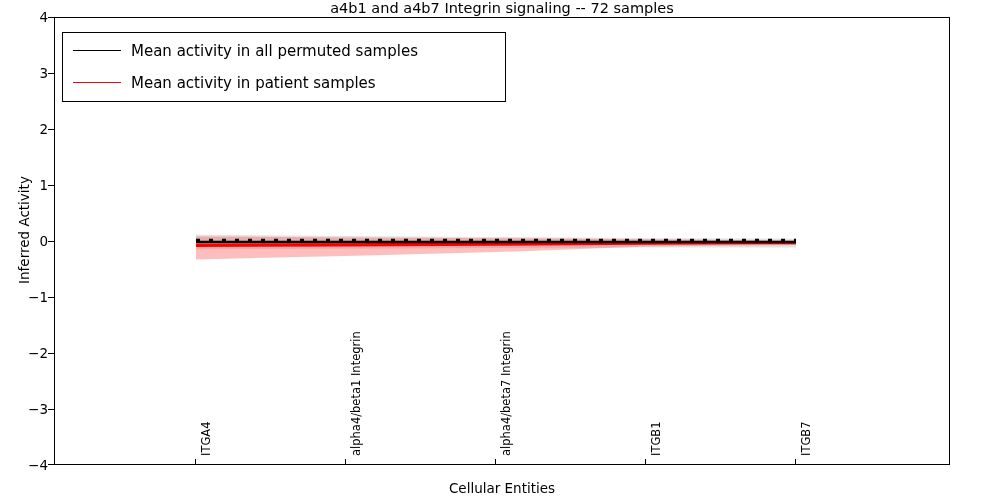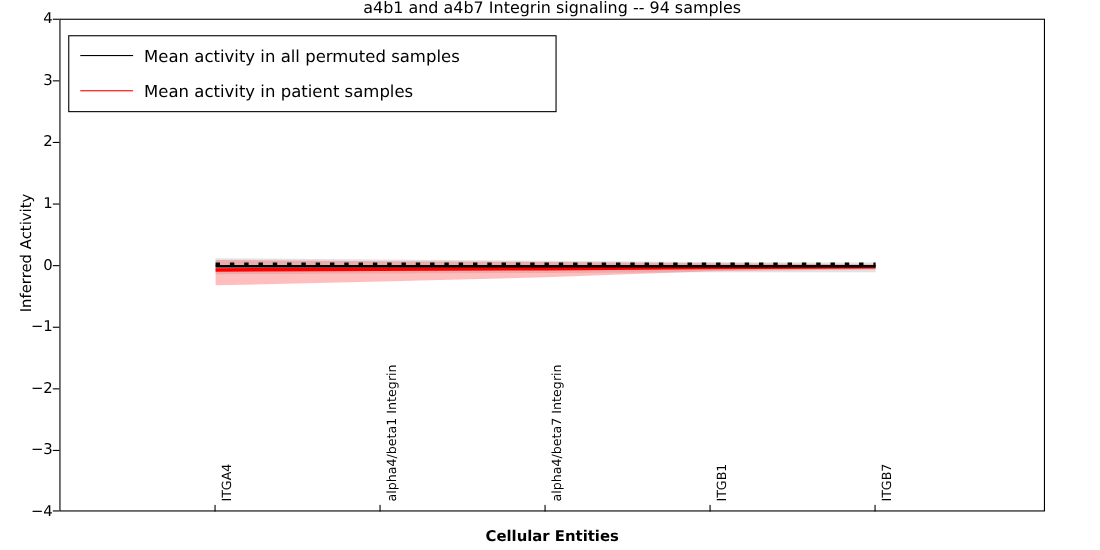--- a/index.html
+++ b/index.html
@@ -83,21 +83,20 @@
   }
   
   #x-axis-label {
     position: absolute;
     left: 54px;
     top: 480px;
     width: 896px;
     text-align: center;
     font-size: 13.5px;
     color: #000000;
-    font-weight: bold;
   }
   .xtick-mark {
     position: absolute;
     top: 459px;
     width: 1.3px;
     height: 6px;
     background: #000000;
   }
   .xtick-label {
     position: absolute;
@@ -142,21 +141,21 @@
     color: #000000;
     line-height: 20px;
     white-space: nowrap;
   }
 </style>
 </head>
 <body>
 
 <div id="figure">
 
-  <div id="chart-title">a4b1 and a4b7 Integrin signaling -- 94 samples</div>
+  <div id="chart-title">a4b1 and a4b7 Integrin signaling -- 72 samples</div>
 
   <div id="y-ticks-layer">
     <div class="ytick-label" style="top:10px;">4</div>
     <div class="ytick-label" style="top:66px;">3</div>
     <div class="ytick-label" style="top:122px;">2</div>
     <div class="ytick-label" style="top:178px;">1</div>
     <div class="ytick-label" style="top:234px;">0</div>
     <div class="ytick-label" style="top:290px;">−1</div>
     <div class="ytick-label" style="top:346px;">−2</div>
     <div class="ytick-label" style="top:402px;">−3</div>

